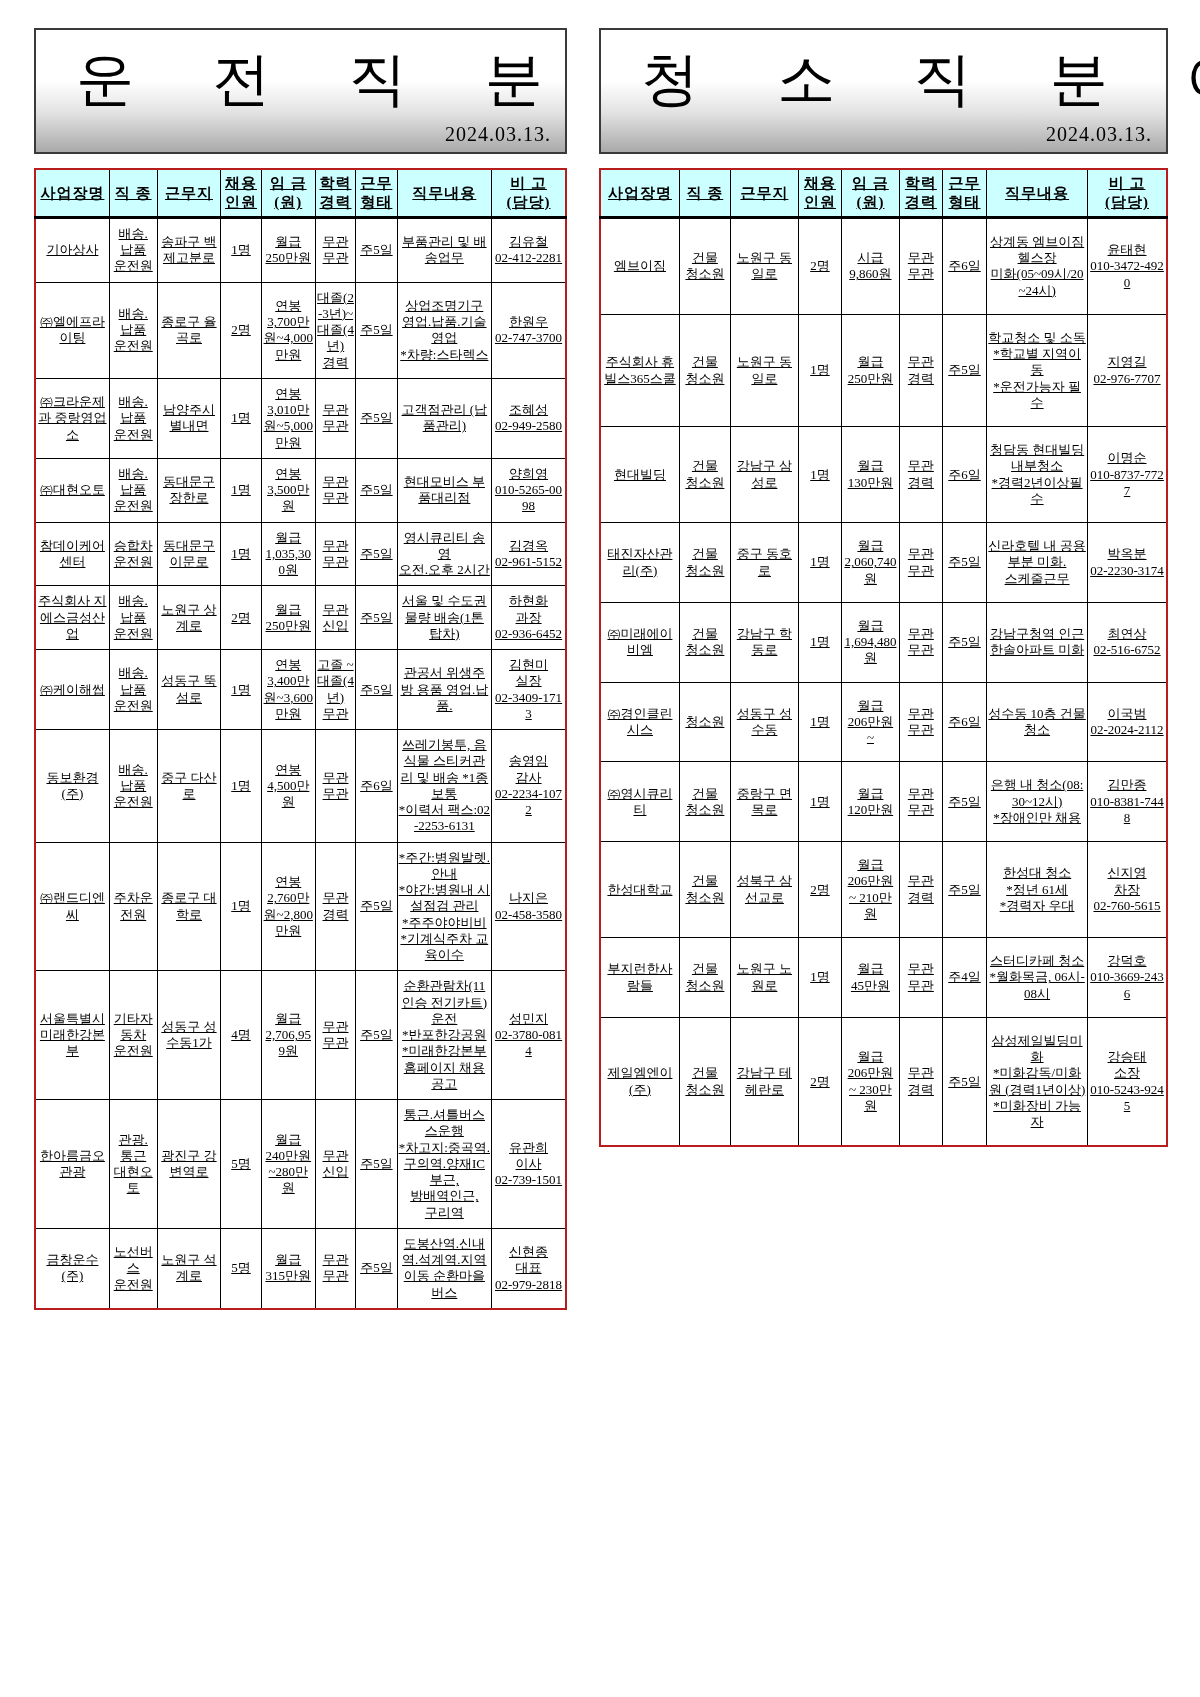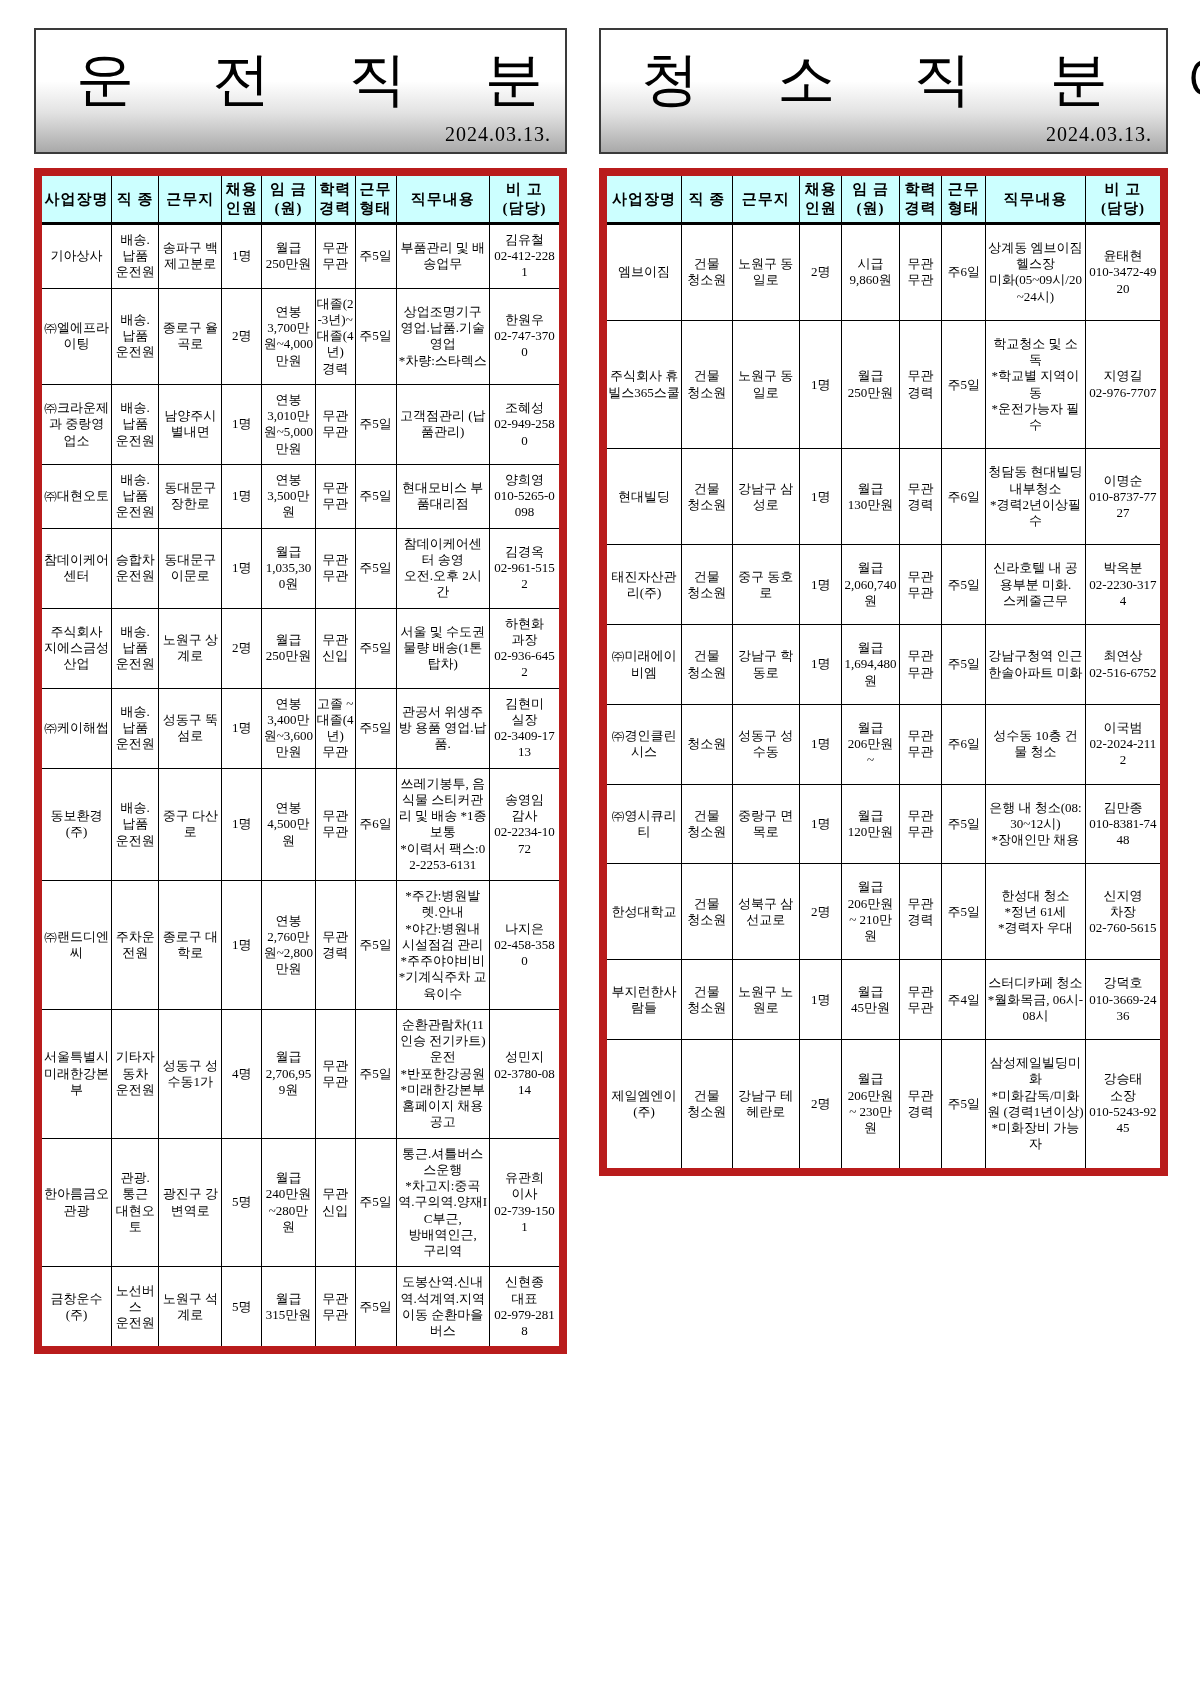--- a/index.html
+++ b/index.html
@@ -31,21 +31,22 @@
     text-align:right;
     font-size:20px;
     letter-spacing:1px;
     padding:6px 6px 2px 0;
   }
 
   table.jobs{
     border-collapse:collapse;
     width:100%;
     table-layout:fixed;
-    border:8px solid #b91c1c;
+    border:2px solid #b91c1c;
+    text-decoration:underline;
   }
   table.jobs th, table.jobs td{
     border:1px solid #000;
     text-align:center;
     vertical-align:middle;
     white-space:pre-line;
     word-break:break-all;
     line-height:1.25;
   }
   table.jobs thead th{
@@ -182,21 +183,21 @@
             <td>참데이케어센터</td>
             <td>승합차
 운전원</td>
             <td>동대문구 이문로</td>
             <td>1명</td>
             <td>월급
 1,035,300원</td>
             <td>무관
 무관</td>
             <td>주5일</td>
-            <td>참데이케어센터 송영
+            <td>영시큐리티 송영
 오전.오후 2시간</td>
             <td>김경옥
 02-961-5152</td>
           </tr>
           <tr>
             <td>주식회사 지에스금성산업</td>
             <td>배송.
 납품
 운전원</td>
             <td>노원구 상계로</td>

